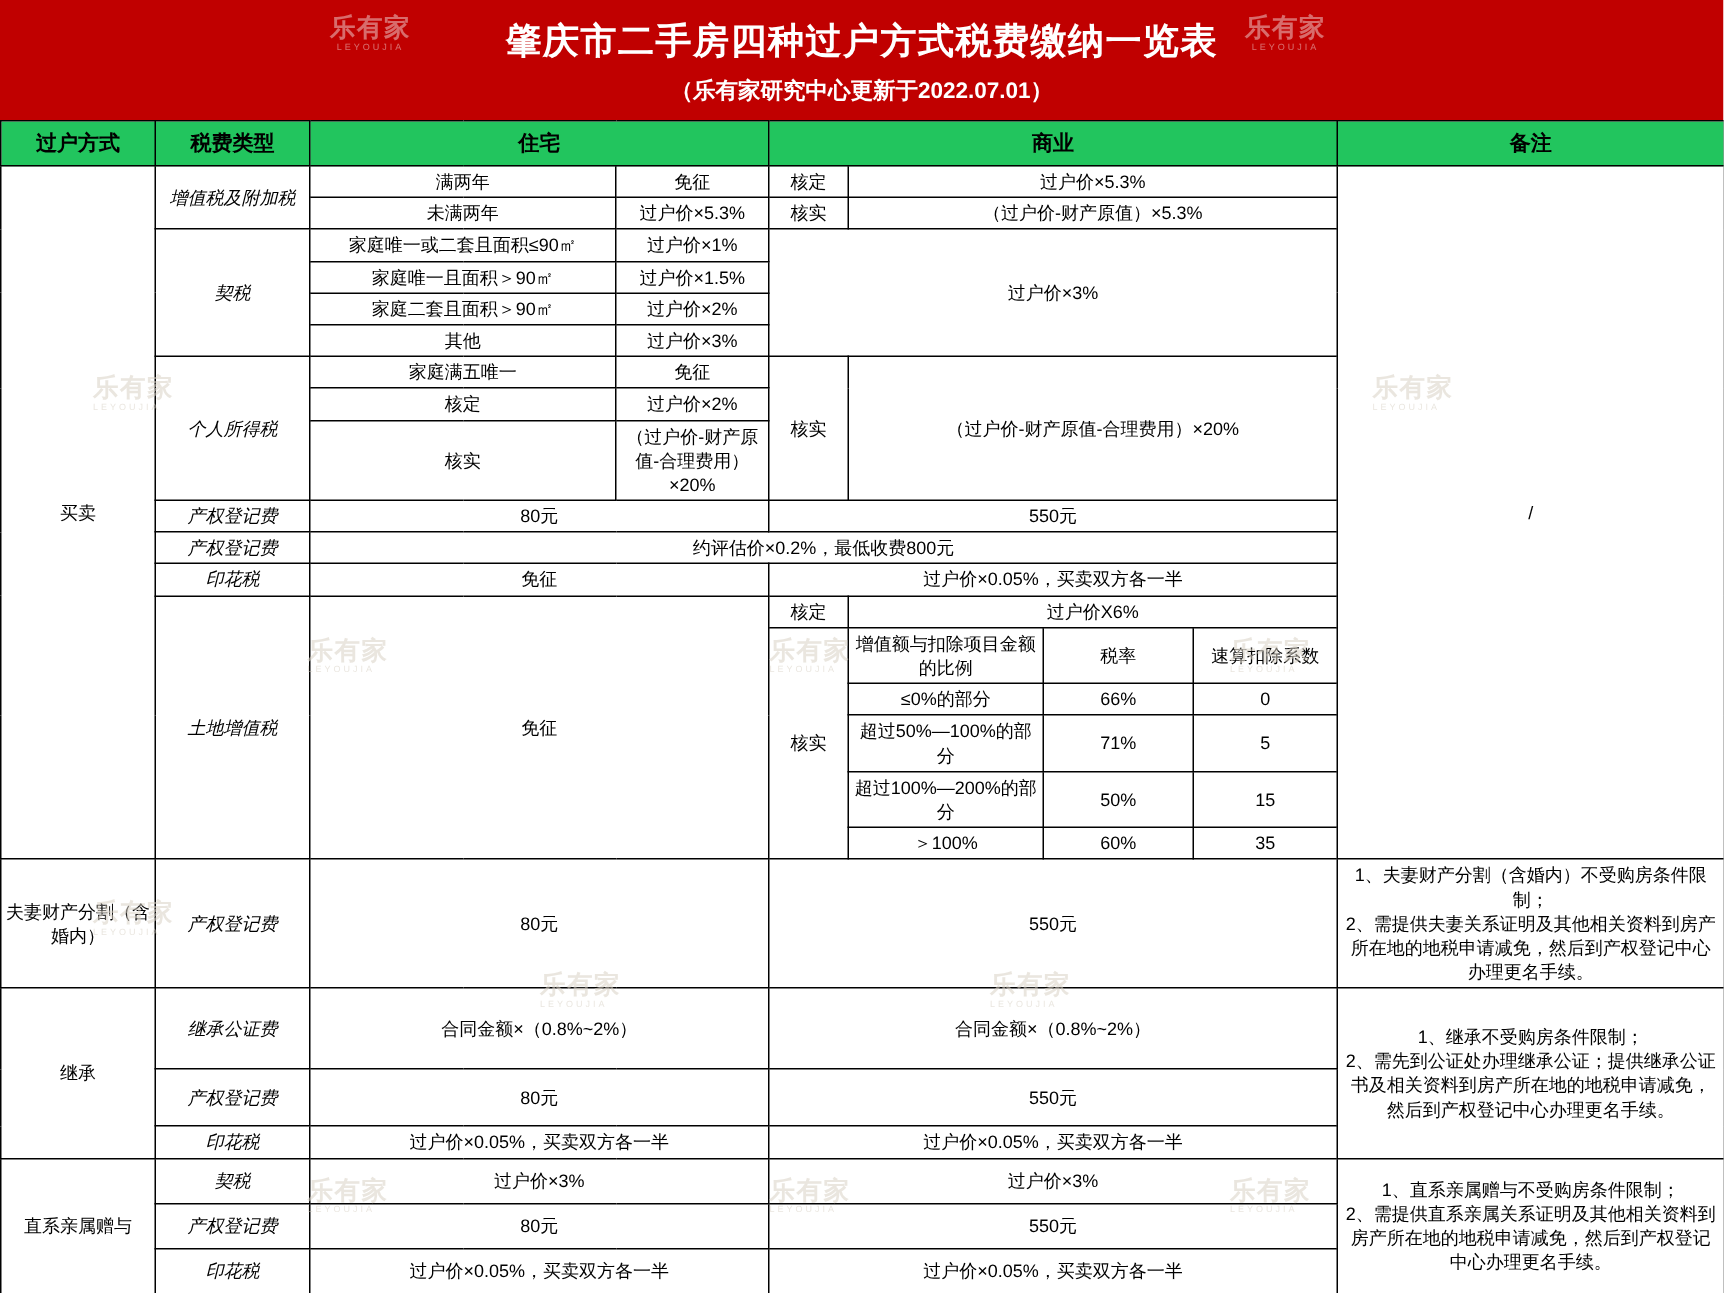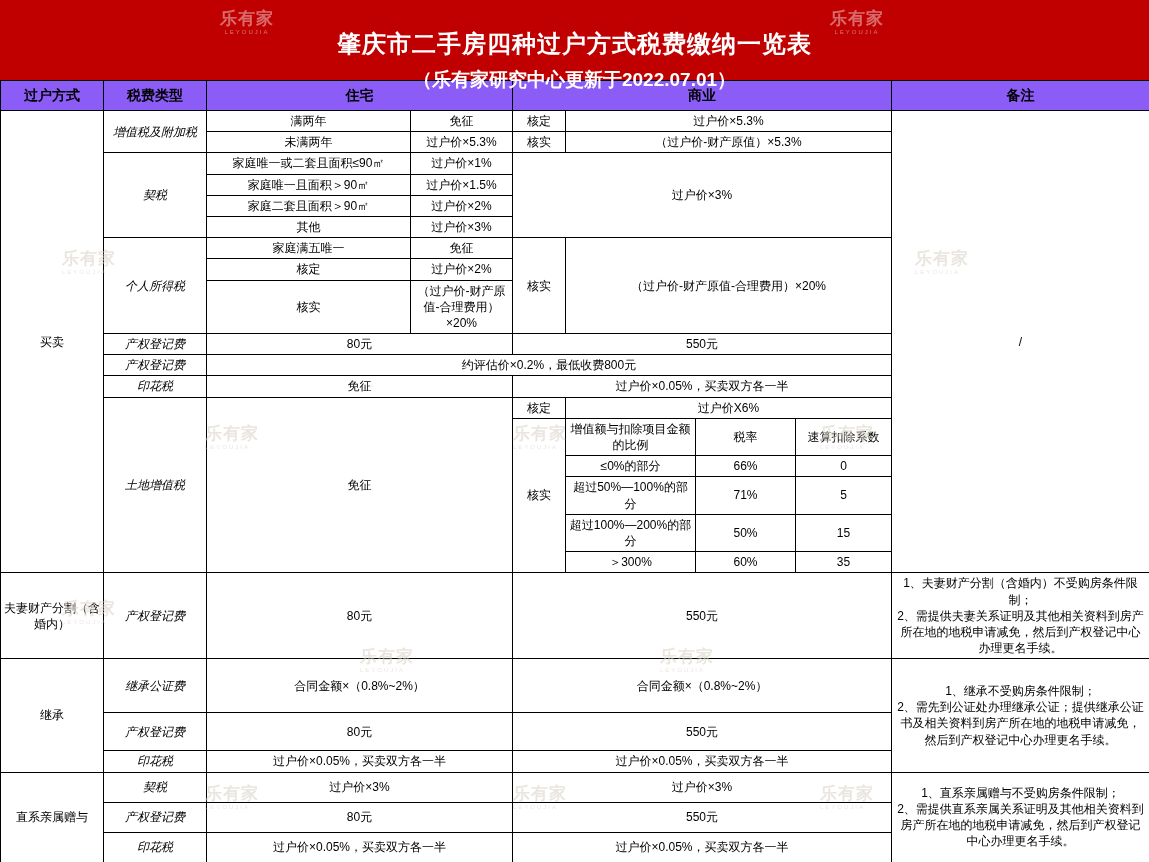--- a/index.html
+++ b/index.html
@@ -21,46 +21,46 @@
     width: 1149px;
     height: 80px;
     background: #c00000;
     color: #ffffff;
     text-align: center;
   }
   .header .title {
     font-size: 24px;
     font-weight: bold;
     letter-spacing: 1px;
-    padding-top: 29px;
+    padding-top: 13px;
     line-height: 1.25;
   }
   .header .subtitle {
-    font-size: 19px;
+    font-size: 15px;
     font-weight: bold;
     padding-top: 8px;
   }
   
   table.main {
     border-collapse: collapse;
     width: 1149px;
     table-layout: fixed;
   }
   table.main td, table.main th {
     border: 1px solid #000000;
     font-size: 12px;
     text-align: center;
     vertical-align: middle;
     padding: 2px 3px;
     color: #000000;
     background: #ffffff;
     line-height: 1.35;
   }
   tr.colhead td {
-    background: #8b5cf6;
+    background: #22c55e;
     font-weight: bold;
     font-size: 14px;
     height: 30px;
   }
   td.cat {
     font-size: 13px;
   }
   td.type {
     font-size: 12px;
     font-style: italic;
@@ -225,21 +225,21 @@
       <td class="small">超过50%—100%的部分</td>
       <td class="small">71%</td>
       <td class="small">5</td>
     </tr>
     <tr>
       <td class="small">超过100%—200%的部分</td>
       <td class="small">50%</td>
       <td class="small">15</td>
     </tr>
     <tr>
-      <td class="small">＞300%</td>
+      <td class="small">＞100%</td>
       <td class="small">60%</td>
       <td class="small">35</td>
     </tr>
 
     <tr style="height:86px">
       <td class="cat">夫妻财产分割（含婚内）</td>
       <td class="type">产权登记费</td>
       <td colspan="3">80元</td>
       <td colspan="4">550元</td>
       <td class="note" style="white-space:pre-line">1、夫妻财产分割（含婚内）不受购房条件限制；

